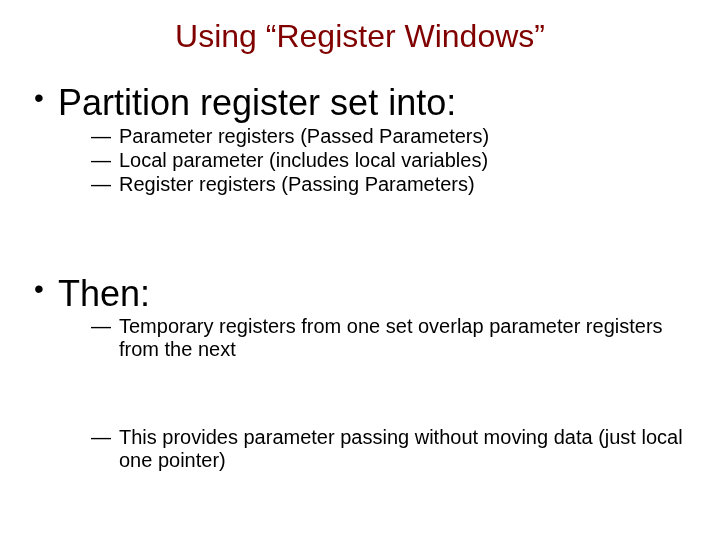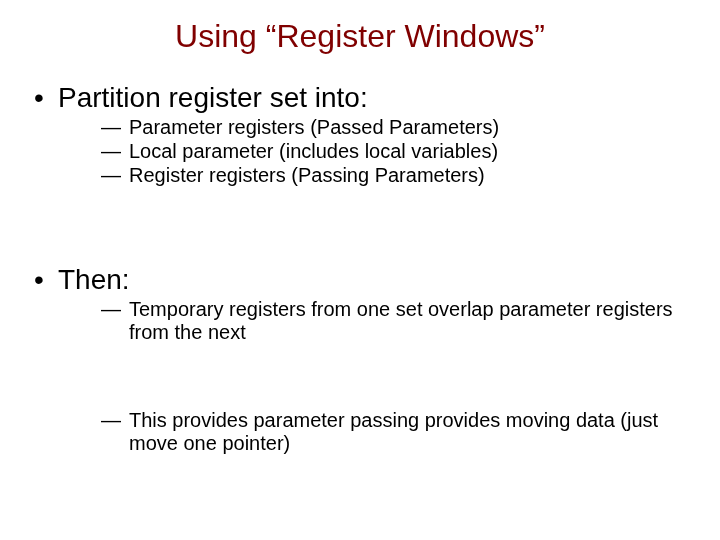--- a/index.html
+++ b/index.html
@@ -19,42 +19,42 @@
     padding: 12px 30px 0 30px;
   }
   .title {
     text-align: center;
     font-size: 32px;
     color: #800000;
     margin: 6px 0 28px 0;
     font-weight: normal;
   }
   .bullet-l1 {
-    font-size: 28px;
+    font-size: 36px;
     margin: 14px 0 2px 0;
     padding-left: 28px;
     position: relative;
     line-height: 1.1;
   }
   .bullet-l1::before {
     content: "•";
     position: absolute;
     left: 4px;
     top: 0;
     font-size: 28px;
   }
   .sub-group {
     margin: 0 0 28px 0;
   }
   .bullet-l2 {
     font-size: 20px;
     padding-left: 84px;
     position: relative;
     line-height: 1.15;
-    margin: 1px 15px;
+    margin: 1px 5px;
   }
   .bullet-l2::before {
     content: "—";
     position: absolute;
     left: 56px;
     top: 0;
   }
   .spacer-lg { height: 36px; }
 </style>
 </head>
@@ -74,16 +74,16 @@
   <div class="spacer-lg"></div>
 
   <div class="bullet-l1">Then:</div>
   <div class="sub-group">
     <div class="bullet-l2">Temporary registers from one set overlap parameter registers from the next</div>
   </div>
 
   <div class="spacer-lg"></div>
 
   <div class="sub-group">
-    <div class="bullet-l2">This provides parameter passing provides moving data (just move one pointer)</div>
+    <div class="bullet-l2">This provides parameter passing without moving data (just local one pointer)</div>
   </div>
 
 </div>
 
 </body></html>

